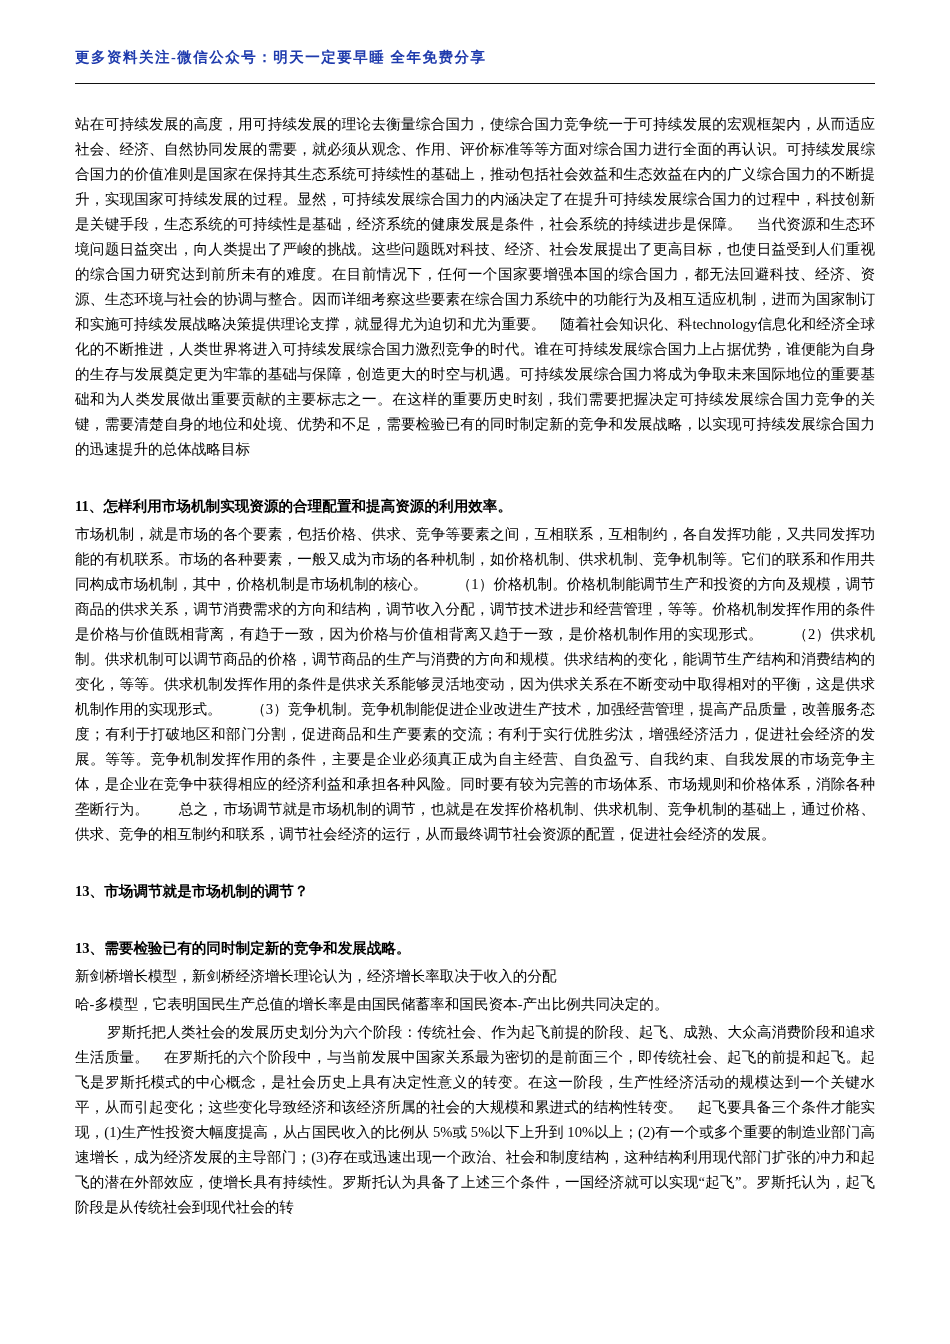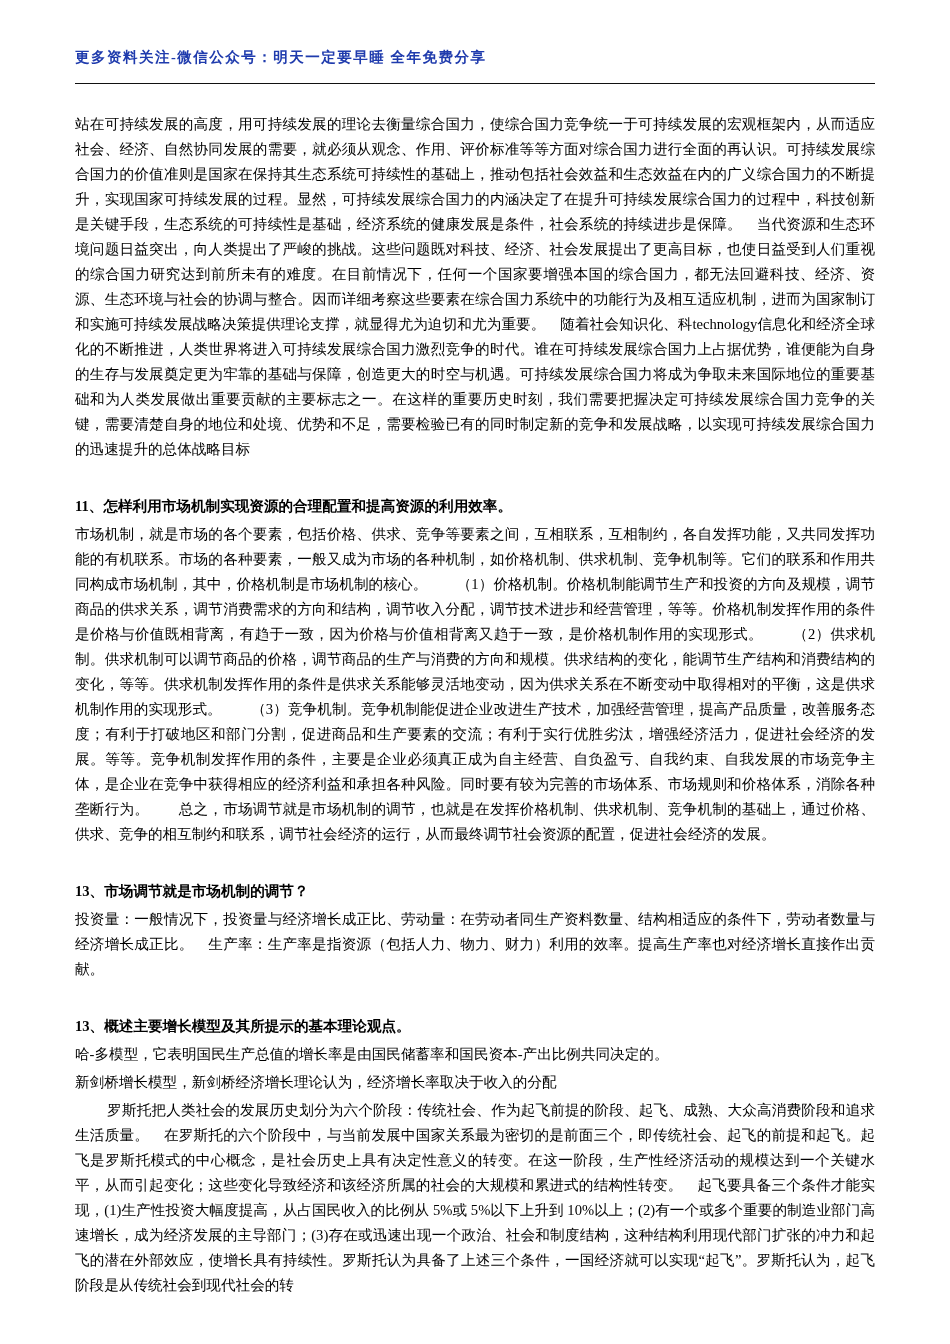--- a/index.html
+++ b/index.html
@@ -65,27 +65,26 @@
 
 
     <p class="para">站在可持续发展的高度，用可持续发展的理论去衡量综合国力，使综合国力竞争统一于可持续发展的宏观框架内，从而适应社会、经济、自然协同发展的需要，就必须从观念、作用、评价标准等等方面对综合国力进行全面的再认识。可持续发展综合国力的价值准则是国家在保持其生态系统可持续性的基础上，推动包括社会效益和生态效益在内的广义综合国力的不断提升，实现国家可持续发展的过程。显然，可持续发展综合国力的内涵决定了在提升可持续发展综合国力的过程中，科技创新是关键手段，生态系统的可持续性是基础，经济系统的健康发展是条件，社会系统的持续进步是保障。　当代资源和生态环境问题日益突出，向人类提出了严峻的挑战。这些问题既对科技、经济、社会发展提出了更高目标，也使日益受到人们重视的综合国力研究达到前所未有的难度。在目前情况下，任何一个国家要增强本国的综合国力，都无法回避科技、经济、资源、生态环境与社会的协调与整合。因而详细考察这些要素在综合国力系统中的功能行为及相互适应机制，进而为国家制订和实施可持续发展战略决策提供理论支撑，就显得尤为迫切和尤为重要。　随着社会知识化、科technology信息化和经济全球化的不断推进，人类世界将进入可持续发展综合国力激烈竞争的时代。谁在可持续发展综合国力上占据优势，谁便能为自身的生存与发展奠定更为牢靠的基础与保障，创造更大的时空与机遇。可持续发展综合国力将成为争取未来国际地位的重要基础和为人类发展做出重要贡献的主要标志之一。在这样的重要历史时刻，我们需要把握决定可持续发展综合国力竞争的关键，需要清楚自身的地位和处境、优势和不足，需要检验已有的同时制定新的竞争和发展战略，以实现可持续发展综合国力的迅速提升的总体战略目标</p>
 
     <p class="para heading"><span class="qnum">11、</span><span>怎样利用市场机制实现资源的合理配置和提高资源的利用效率。</span></p>
 
     <p class="para">市场机制，就是市场的各个要素，包括价格、供求、竞争等要素之间，互相联系，互相制约，各自发挥功能，又共同发挥功能的有机联系。市场的各种要素，一般又成为市场的各种机制，如价格机制、供求机制、竞争机制等。它们的联系和作用共同构成市场机制，其中，价格机制是市场机制的核心。　　（1）价格机制。价格机制能调节生产和投资的方向及规模，调节商品的供求关系，调节消费需求的方向和结构，调节收入分配，调节技术进步和经营管理，等等。价格机制发挥作用的条件是价格与价值既相背离，有趋于一致，因为价格与价值相背离又趋于一致，是价格机制作用的实现形式。　　（2）供求机制。供求机制可以调节商品的价格，调节商品的生产与消费的方向和规模。供求结构的变化，能调节生产结构和消费结构的变化，等等。供求机制发挥作用的条件是供求关系能够灵活地变动，因为供求关系在不断变动中取得相对的平衡，这是供求机制作用的实现形式。　　（3）竞争机制。竞争机制能促进企业改进生产技术，加强经营管理，提高产品质量，改善服务态度；有利于打破地区和部门分割，促进商品和生产要素的交流；有利于实行优胜劣汰，增强经济活力，促进社会经济的发展。等等。竞争机制发挥作用的条件，主要是企业必须真正成为自主经营、自负盈亏、自我约束、自我发展的市场竞争主体，是企业在竞争中获得相应的经济利益和承担各种风险。同时要有较为完善的市场体系、市场规则和价格体系，消除各种垄断行为。　　总之，市场调节就是市场机制的调节，也就是在发挥价格机制、供求机制、竞争机制的基础上，通过价格、供求、竞争的相互制约和联系，调节社会经济的运行，从而最终调节社会资源的配置，促进社会经济的发展。</p>
 
     <p class="para heading"><span class="qnum">13、</span><span>市场调节就是市场机制的调节？</span></p>
 
-    <p class="para">投资量：一般情况下，投资量与经济增长成正比、劳动量：在劳动者同生产资料数量、结构相适应的条件下，劳动者数量与经济增长成正比。　生产率：生产率是指资源（包括人力、物力、财力）利用的效率。提高生产率也对经济增长直接作出贡献。</p>
 
-    <p class="para heading"><span class="qnum">13、</span><span>概述主要增长模型及其所提示的基本理论观点。</span></p>
+    <p class="para heading"><span class="qnum">13、</span><span>需要检验已有的同时制定新的竞争和发展战略。</span></p>
 
 
+    <p class="para">新剑桥增长模型，新剑桥经济增长理论认为，经济增长率取决于收入的分配</p>
+
     <p class="para">哈-多模型，它表明国民生产总值的增长率是由国民储蓄率和国民资本-产出比例共同决定的。</p>
-
-    <p class="para">新剑桥增长模型，新剑桥经济增长理论认为，经济增长率取决于收入的分配</p>
 
 
     <p class="para indent">罗斯托把人类社会的发展历史划分为六个阶段：传统社会、作为起飞前提的阶段、起飞、成熟、大众高消费阶段和追求生活质量。　在罗斯托的六个阶段中，与当前发展中国家关系最为密切的是前面三个，即传统社会、起飞的前提和起飞。起飞是罗斯托模式的中心概念，是社会历史上具有决定性意义的转变。在这一阶段，生产性经济活动的规模达到一个关键水平，从而引起变化；这些变化导致经济和该经济所属的社会的大规模和累进式的结构性转变。　起飞要具备三个条件才能实现，(1)生产性投资大幅度提高，从占国民收入的比例从 5%或 5%以下上升到 10%以上；(2)有一个或多个重要的制造业部门高速增长，成为经济发展的主导部门；(3)存在或迅速出现一个政治、社会和制度结构，这种结构利用现代部门扩张的冲力和起飞的潜在外部效应，使增长具有持续性。罗斯托认为具备了上述三个条件，一国经济就可以实现“起飞”。罗斯托认为，起飞阶段是从传统社会到现代社会的转</p>
 
   </div>
 
 </div>
 
 </body></html>

